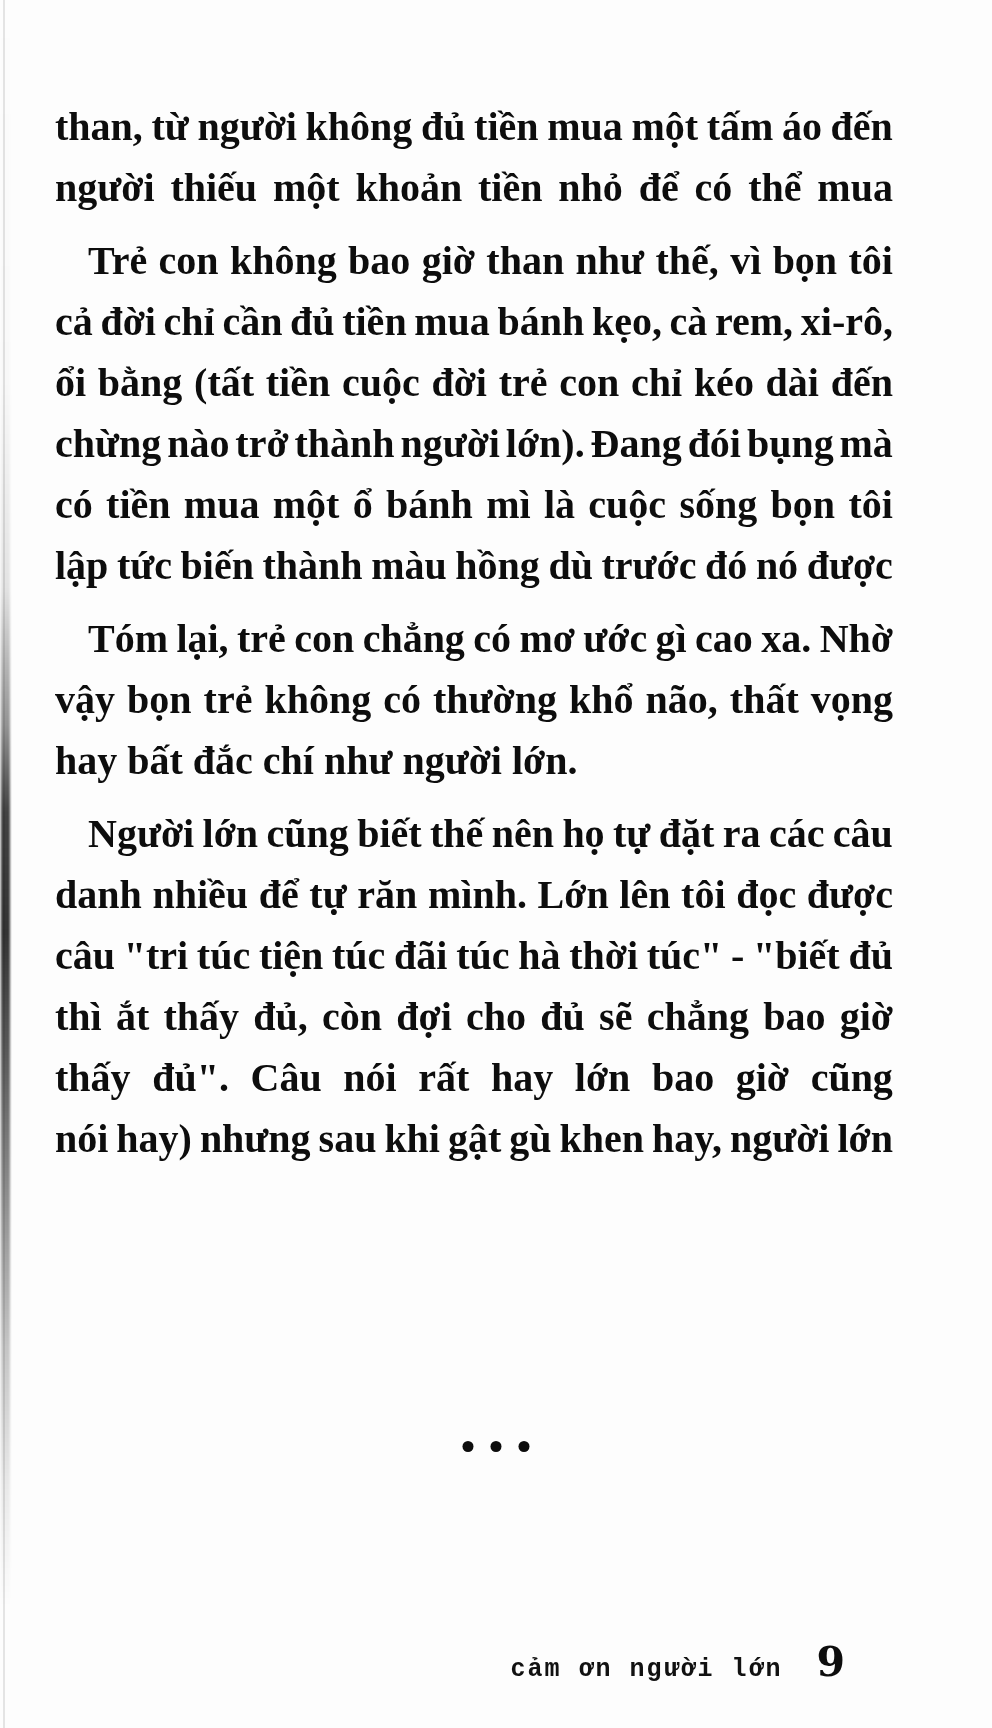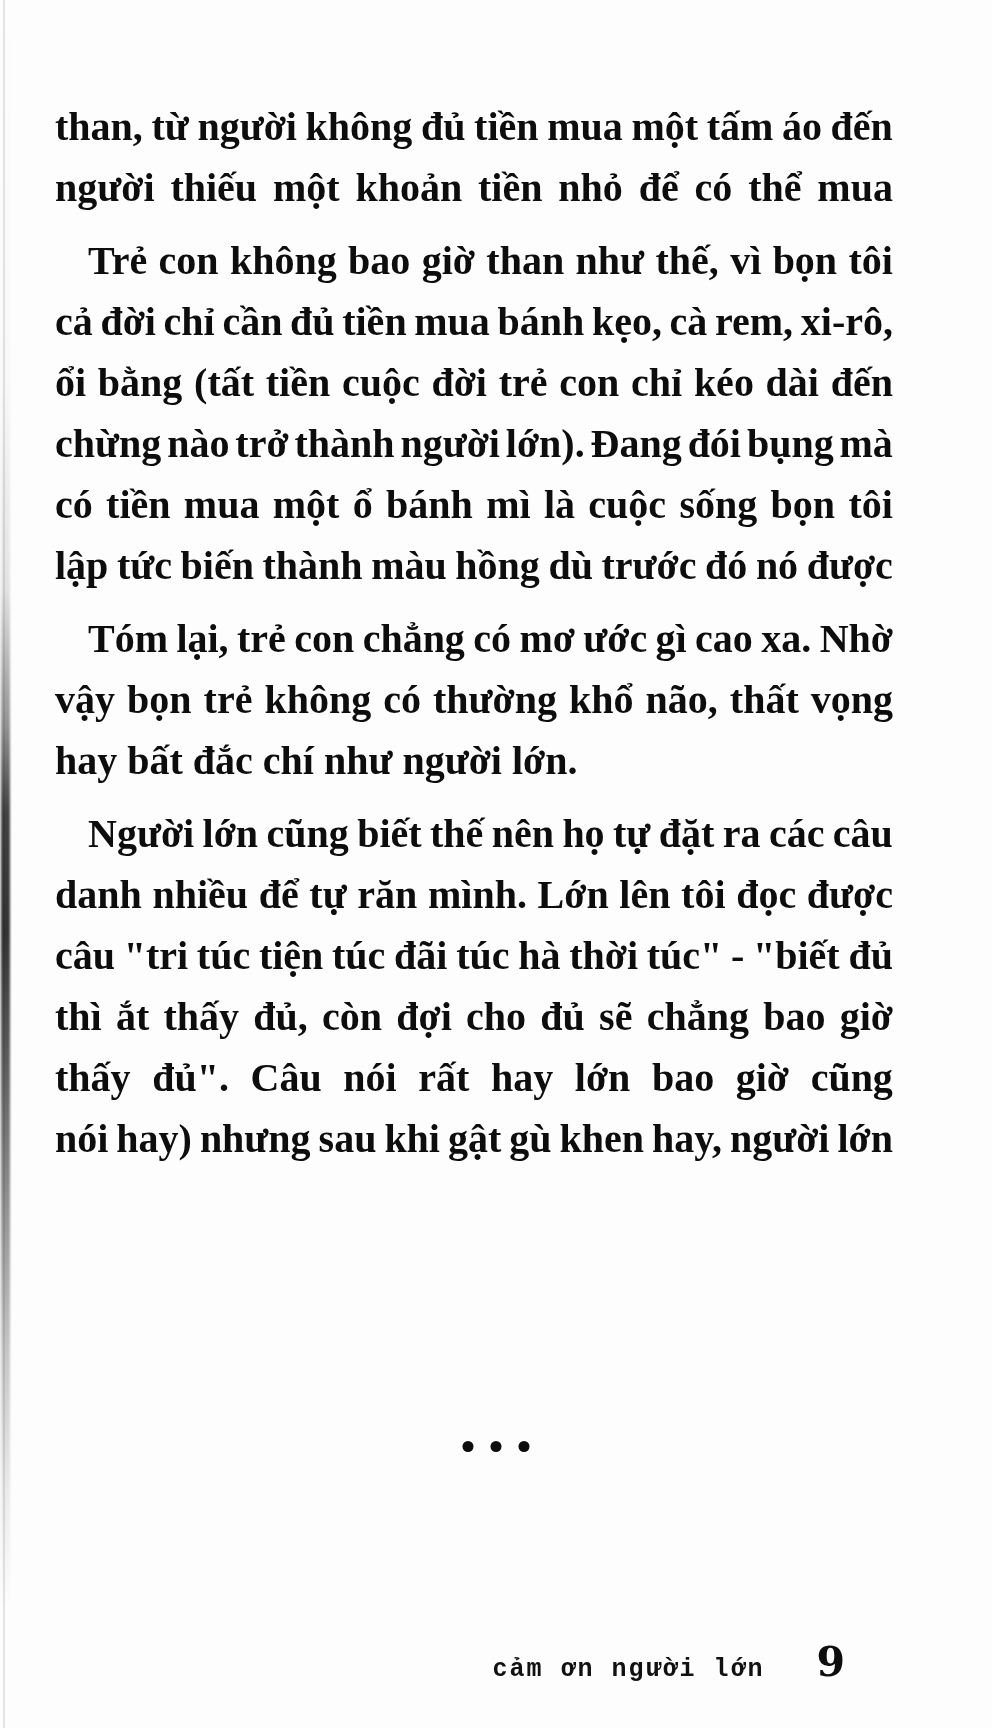--- a/index.html
+++ b/index.html
@@ -59,21 +59,21 @@
     position: absolute; top: 1441px; left: 50%;
     transform: translateX(-50%);
     display: flex; gap: 17px;
   }
   .dot {
     width: 11px; height: 11px; border-radius: 50%;
     background: #0d0d0d;
   }
   .footer {
     position: absolute; top: 1638px; right: 147px;
-    display: flex; align-items: baseline; gap: 52px;
+    display: flex; align-items: baseline; gap: 34px;
   }
   .running-title {
     font-family: "Liberation Mono", "DejaVu Sans Mono", monospace;
     font-weight: bold;
     font-size: 25px;
     letter-spacing: 2px;
     color: #111;
   }
   .page-number {
     font-family: "DejaVu Serif", "Liberation Serif", serif;

